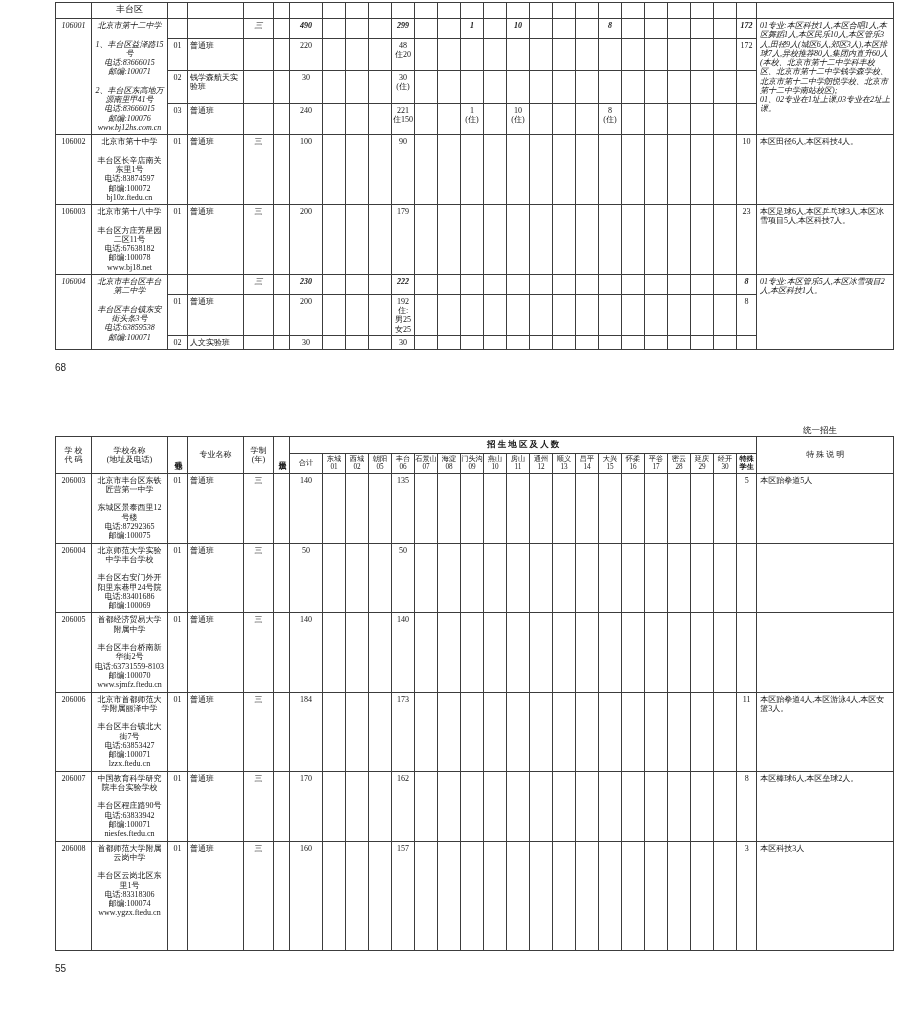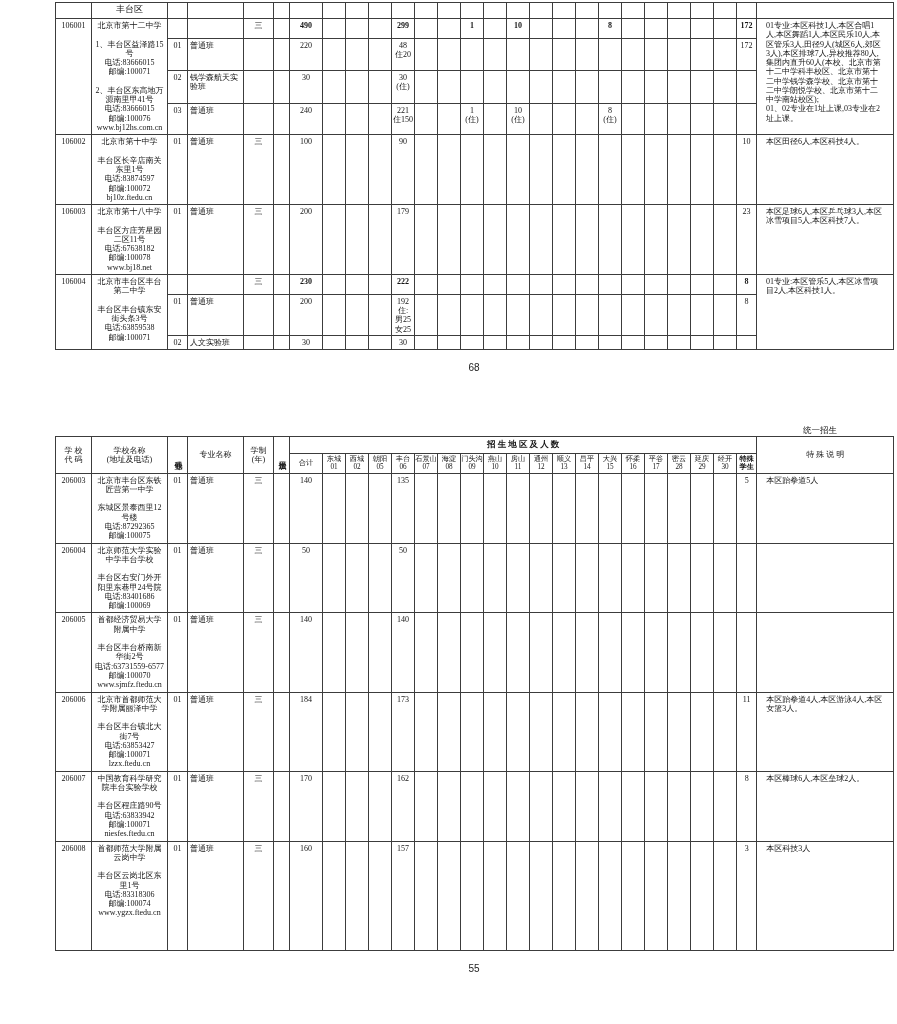--- a/index.html
+++ b/index.html
@@ -21,26 +21,26 @@
   thead th{vertical-align:middle;text-align:center;white-space:pre-line;}
   thead .region-th{font-size:7.2px;padding:1px 0;}
   thead .group-th{height:14px;font-size:8.5px;font-weight:bold;}
   .vtext{writing-mode:vertical-rl;text-orientation:upright;margin:0 auto;line-height:1;}
   .c-code{text-align:center;padding-top:2px;}
   .c-name{white-space:pre-line;padding:2px 3px;text-align:center;}
   .c-sc{text-align:center;padding-top:2px;}
   .c-sn{padding:2px 2px;text-align:left;}
   .c-years{text-align:center;padding-top:2px;}
   .c-num{text-align:center;white-space:pre-line;padding-top:2px;}
-  .c-note{white-space:pre-line;padding:2px 9px;text-align:left;}
+  .c-note{white-space:pre-line;padding:2px 3px;text-align:left;}
   .bold{font-weight:bold;}
   .section-name{font-weight:normal;text-align:center;font-size:9px;}
   .section-row td{height:11px;}
-  .total-row td{height:15px;}
-  .pagenum{text-align:center;font-size:10px;margin-top:12px;font-family:"Liberation Sans",sans-serif;color:#222;}
+  .total-row td{height:15px;font-style:italic;}
+  .pagenum{font-size:10px;margin-top:12px;font-family:"Liberation Sans",sans-serif;color:#222;}
   #page69 tbody tr.last-group td{height:104px;}
 </style>
 </head>
 <body>
 
 <div class="page" id="page68">
   <div id="table68-mount">
       <table>
         <colgroup>
           <col style="width: 36px;">
@@ -540,21 +540,21 @@
             <td class="c-num"></td>
             <td class="c-num"></td>
             <td class="c-num"></td>
             <td class="c-note" rowspan="1"></td>
           </tr>
           <tr>
             <td class="c-code" rowspan="1">206005</td>
             <td class="c-name" rowspan="1">首都经济贸易大学附属中学
 
 丰台区丰台桥南新华街2号
-电话:63731559-6577
+电话:63731559-8103
 邮编:100070
 www.sjmfz.ftedu.cn</td>
             <td class="c-sc">01</td>
             <td class="c-sn">普通班</td>
             <td class="c-years">三</td>
             <td></td>
             <td class="c-num">140</td>
             <td class="c-num"></td>
             <td class="c-num"></td>
             <td class="c-num"></td>

